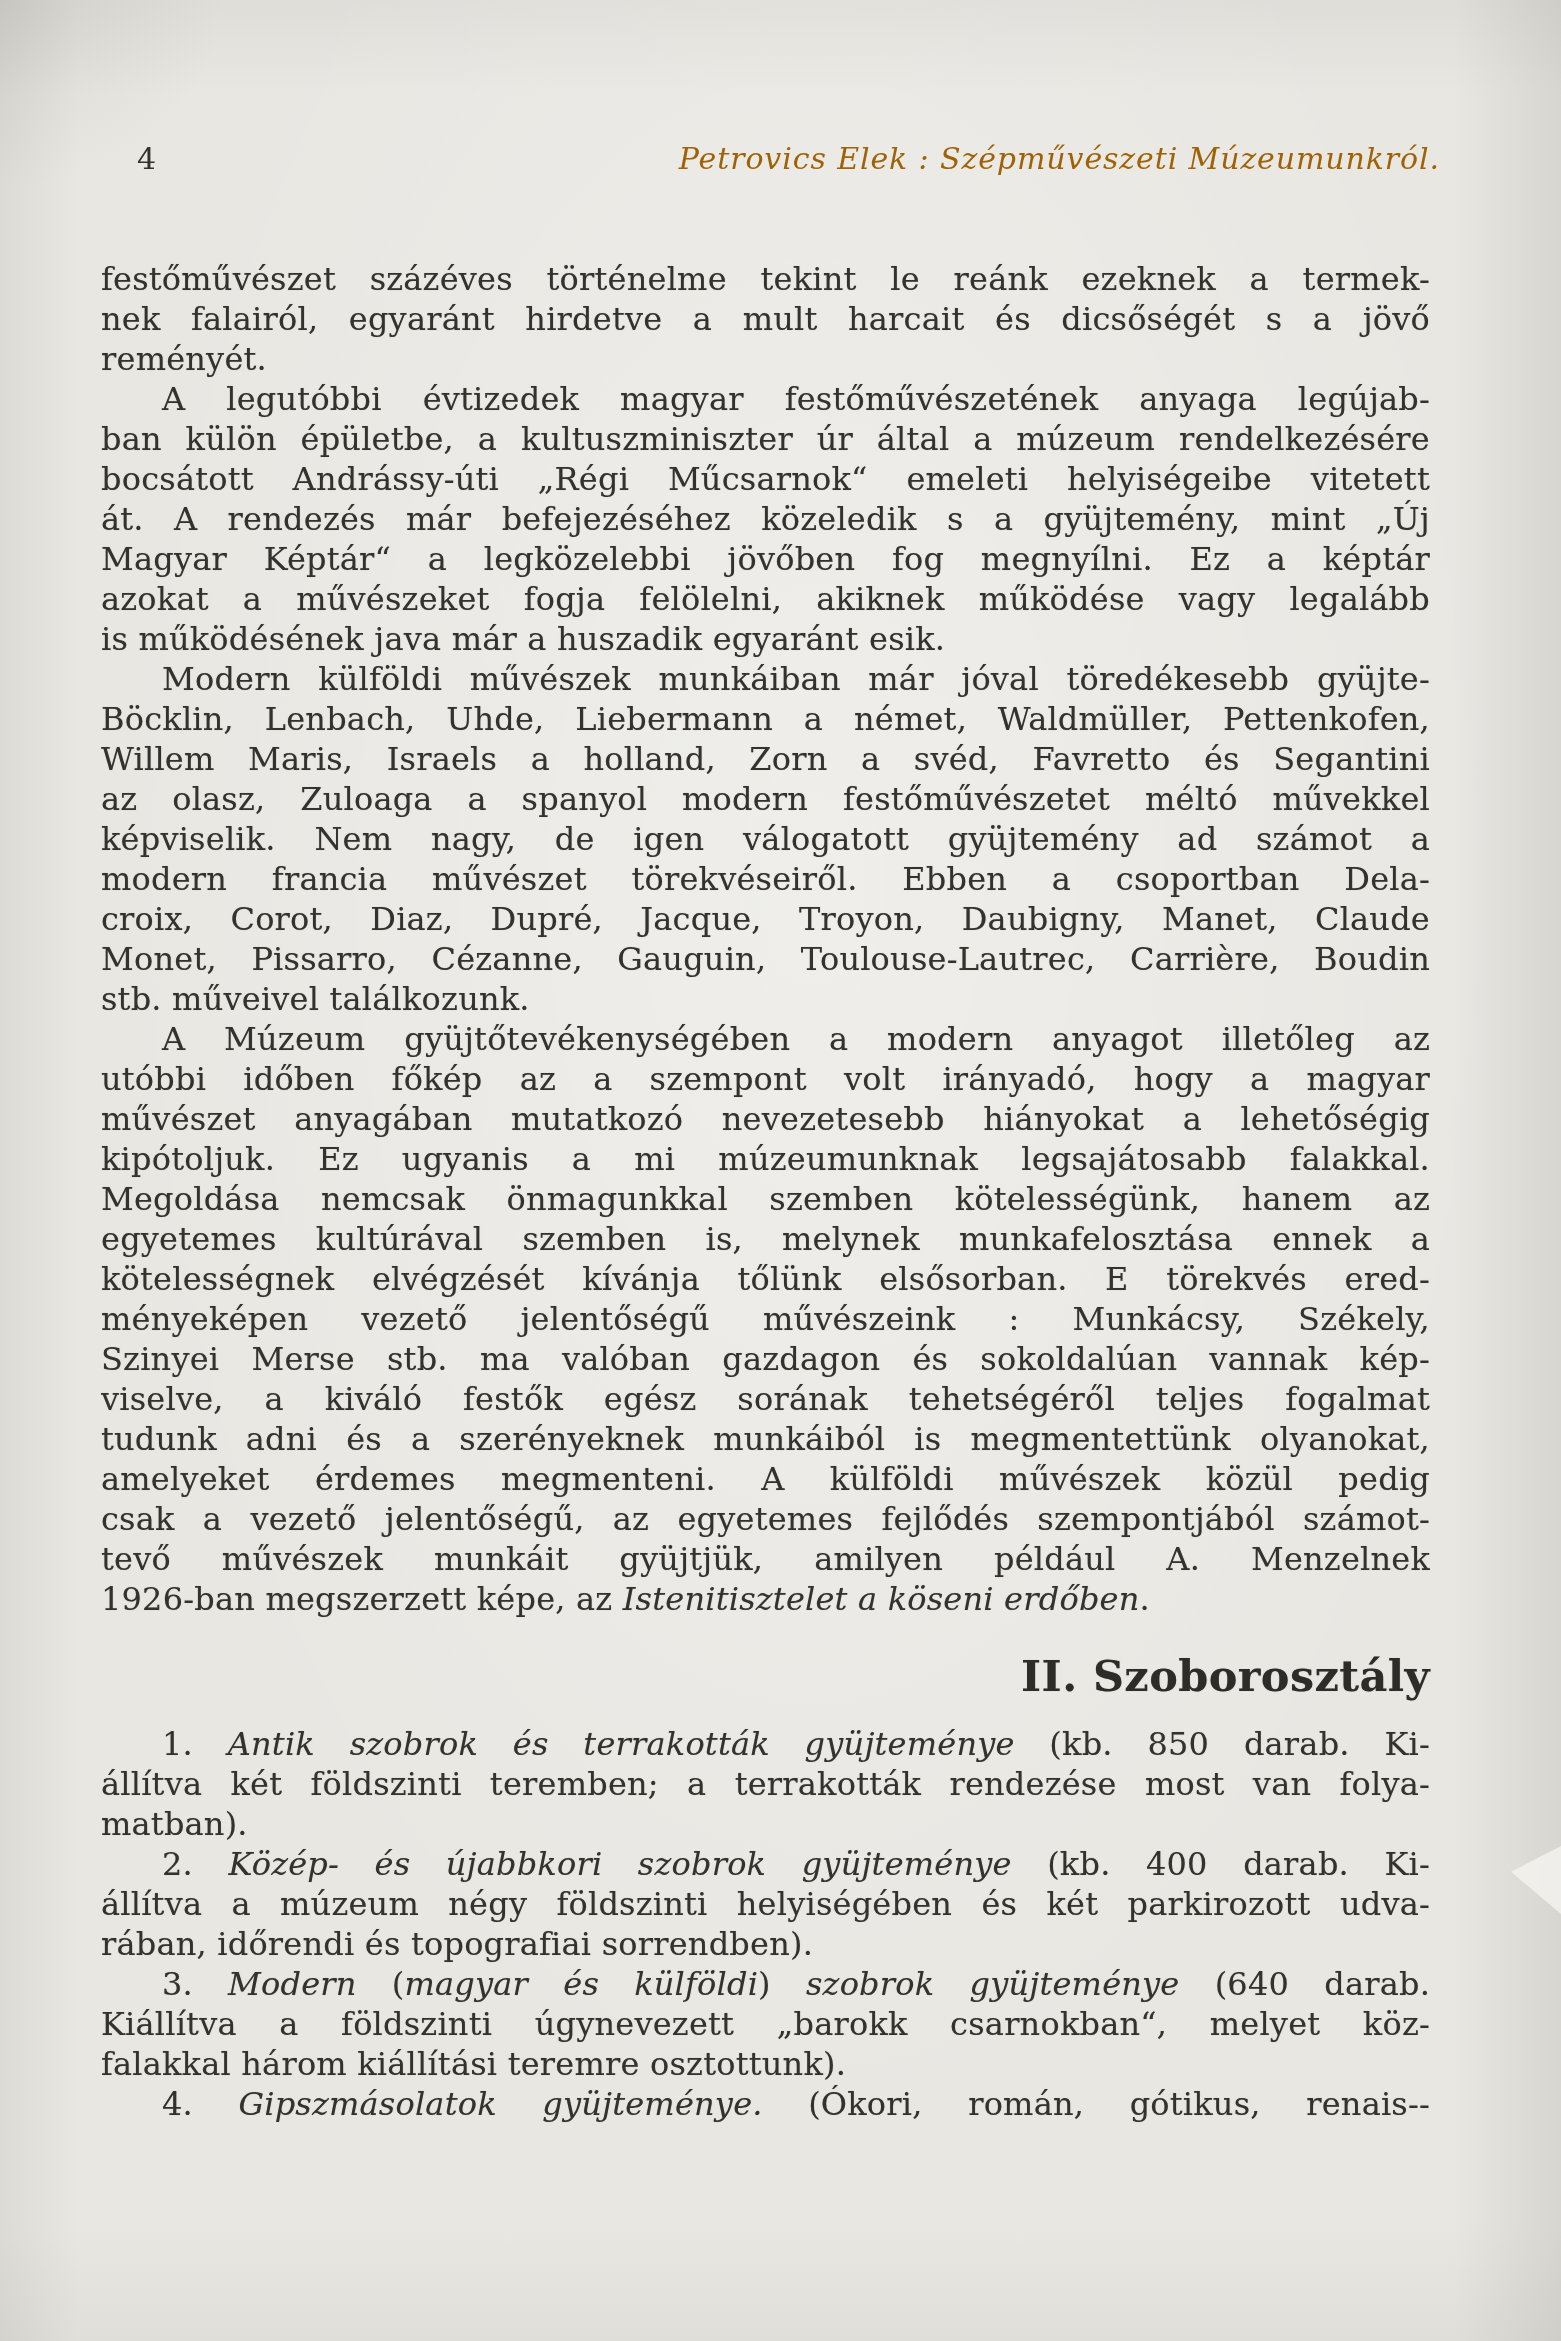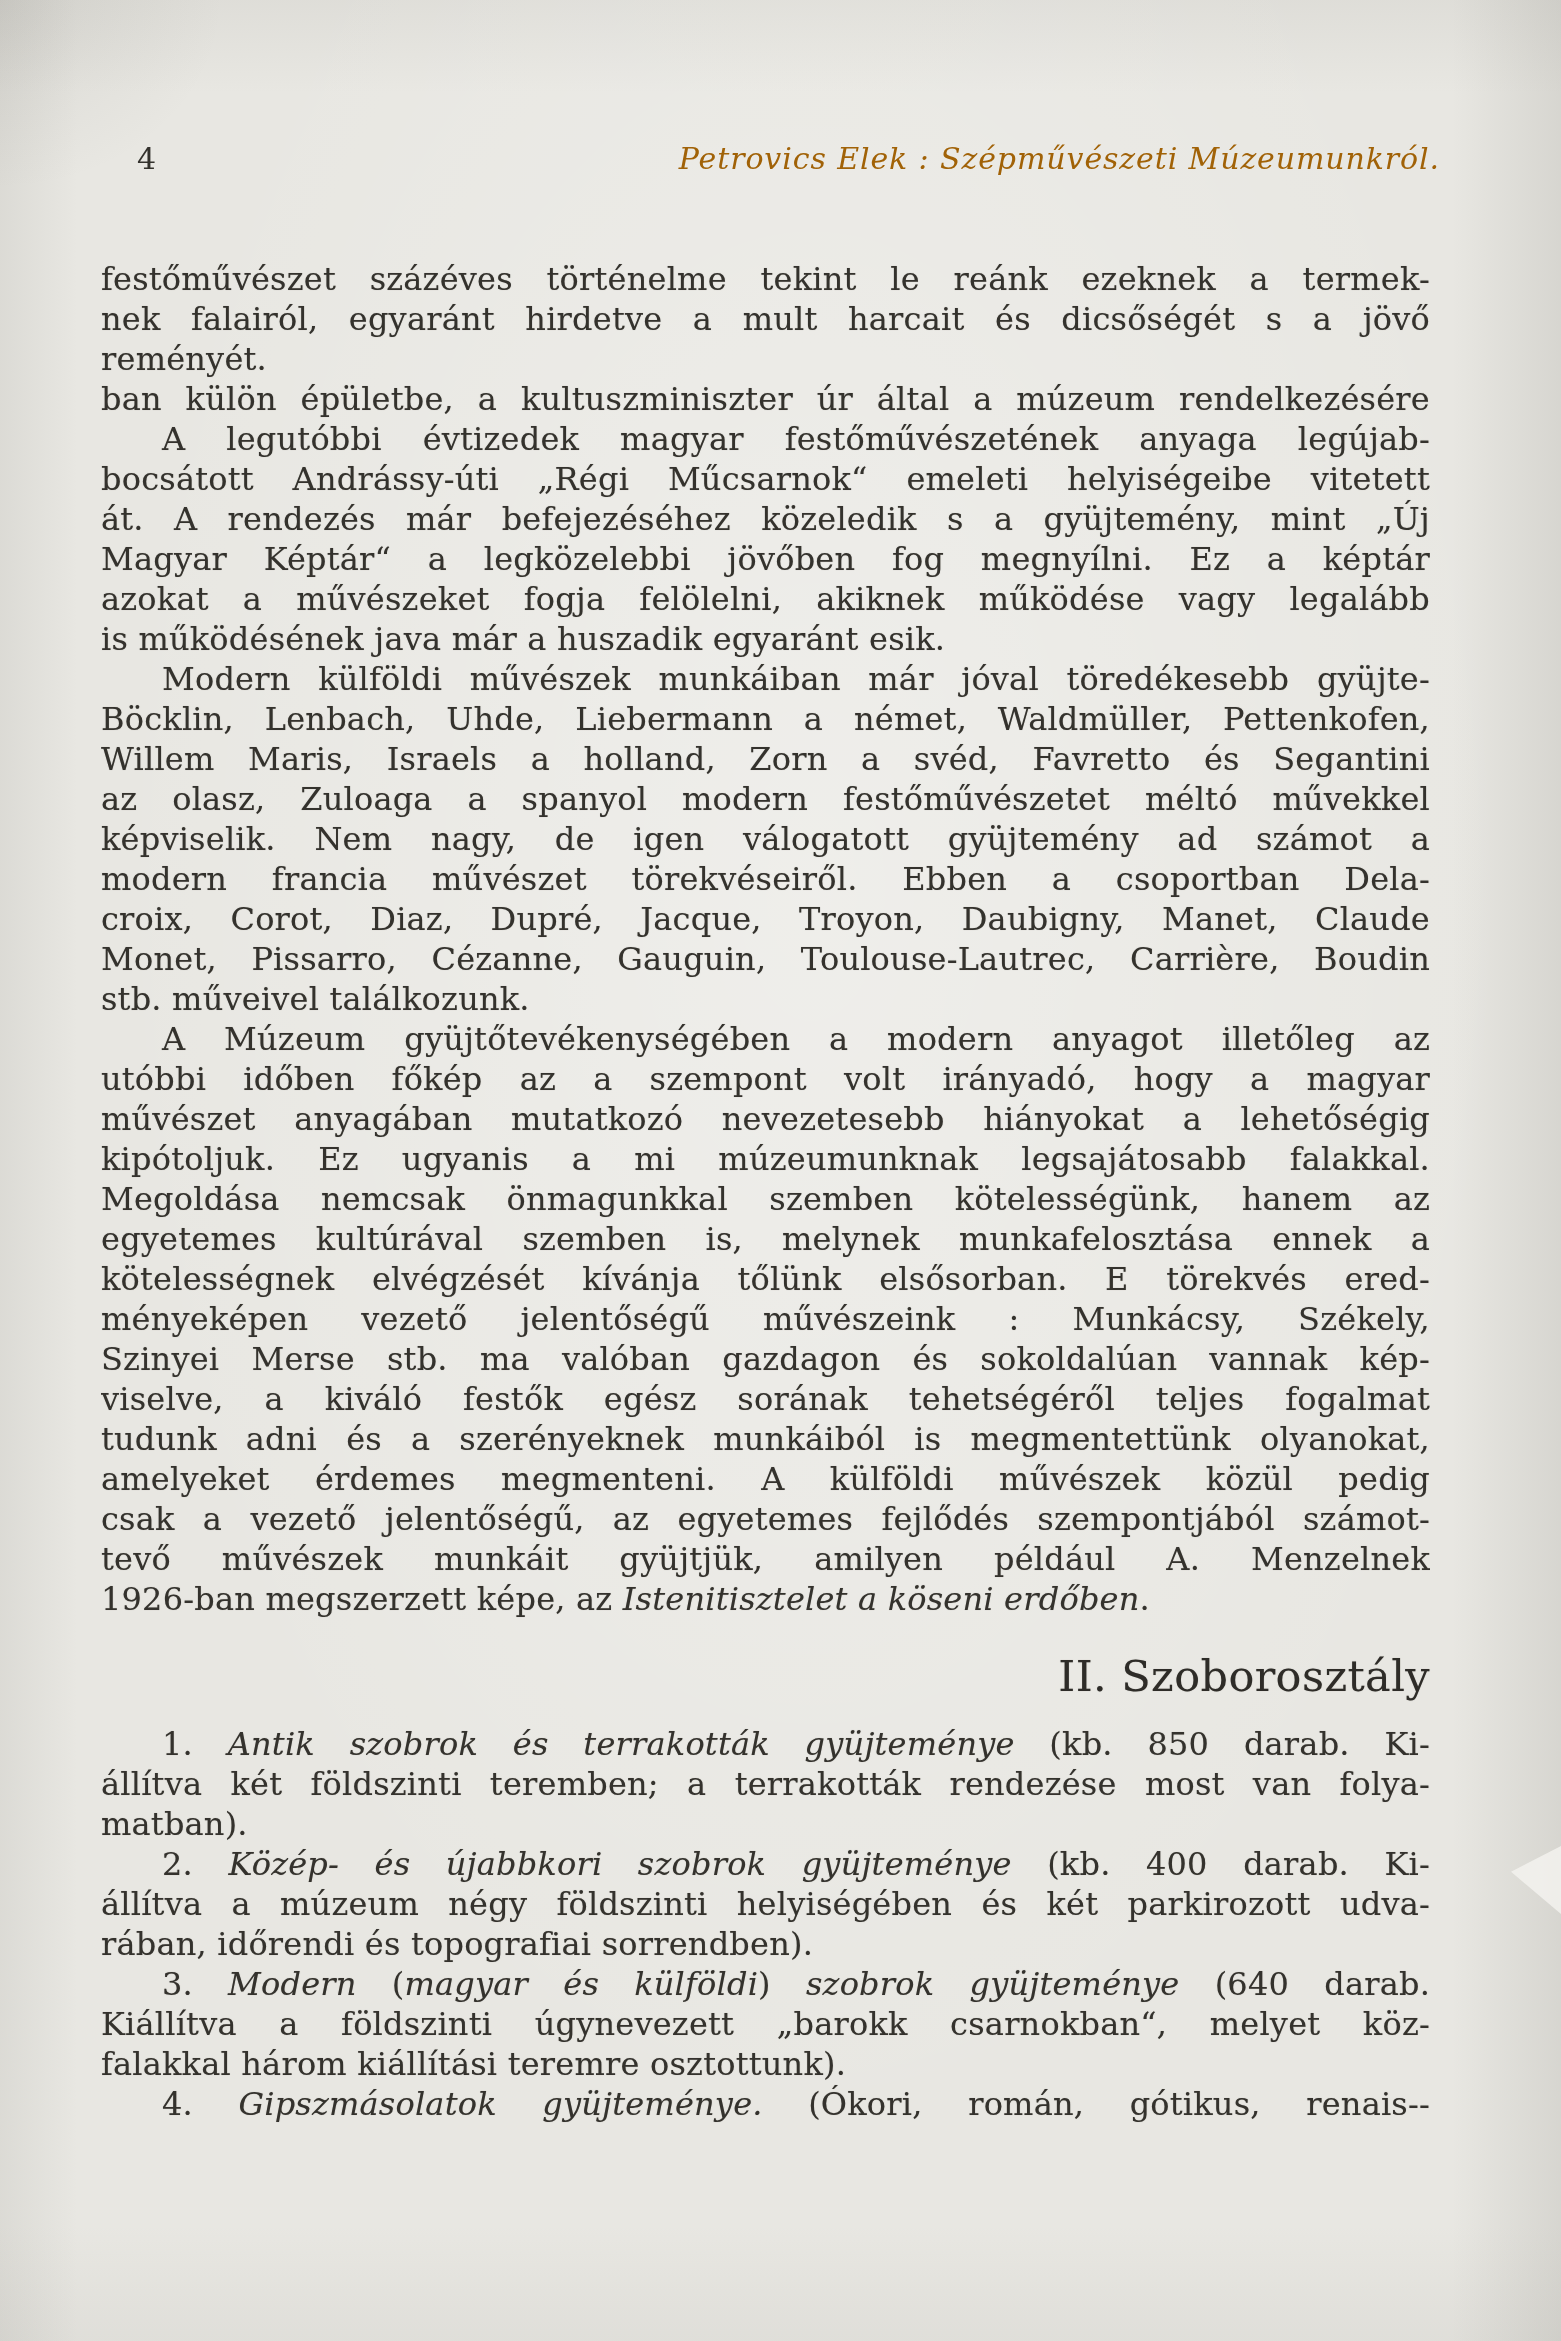--- a/index.html
+++ b/index.html
@@ -23,21 +23,21 @@
     position:absolute;left:101px;top:259px;width:1329px;
     font-size:32px;letter-spacing:0.2px;
     text-shadow:0 0 0.9px rgba(70,66,58,0.35);
   }
   .para{margin:0;}
   .line{height:40px;line-height:40px;white-space:nowrap;}
   .line.j{white-space:normal;text-align:justify;text-align-last:justify;text-justify:inter-word;height:40px;overflow:hidden;}
   .line.ind{text-indent:61px;}
   em{font-style:italic;}
   .section-heading{
-    font-size:43px;font-weight:normal;line-height:54px;
+    font-size:43px;font-weight:bold;line-height:54px;
     text-align:right;margin:29.5px 0 21px 0;color:#2e2c28;
     letter-spacing:0.4px;
   }
   .fold-mark{
     position:absolute;right:0;top:1846px;width:50px;height:68px;
     background:#f3f2ee;opacity:0.85;
     clip-path:polygon(100% 0, 0 38%, 100% 100%);
   }
   .corner-shade{
     position:absolute;left:0;top:0;width:226px;height:191px;
@@ -55,22 +55,22 @@
   <span class="running-title">Petrovics Elek : Szépművészeti Múzeumunkról.</span>
 </div>
 
 <div class="text-block" id="text-block">
     <div class="para">
       <div class="line j">festőművészet százéves történelme tekint le reánk ezeknek a termek-</div>
       <div class="line j">nek falairól, egyaránt hirdetve a mult harcait és dicsőségét s a jövő</div>
       <div class="line">reményét.</div>
     </div>
     <div class="para">
+      <div class="line j ind">A legutóbbi évtizedek magyar festőművészetének anyaga legújab-</div>
       <div class="line j">ban külön épületbe, a kultuszminiszter úr által a múzeum rendelkezésére</div>
-      <div class="line j ind">A legutóbbi évtizedek magyar festőművészetének anyaga legújab-</div>
       <div class="line j">bocsátott Andrássy-úti „Régi Műcsarnok“ emeleti helyiségeibe vitetett</div>
       <div class="line j">át. A rendezés már befejezéséhez közeledik s a gyüjtemény, mint „Új</div>
       <div class="line j">Magyar Képtár“ a legközelebbi jövőben fog megnyílni. Ez a képtár</div>
       <div class="line j">azokat a művészeket fogja felölelni, akiknek működése vagy legalább</div>
       <div class="line">is működésének java már a huszadik egyaránt esik.</div>
     </div>
     <div class="para">
       <div class="line j ind">Modern külföldi művészek munkáiban már jóval töredékesebb gyüjte-</div>
       <div class="line j">Böcklin, Lenbach, Uhde, Liebermann a német, Waldmüller, Pettenkofen,</div>
       <div class="line j">Willem Maris, Israels a holland, Zorn a svéd, Favretto és Segantini</div>

